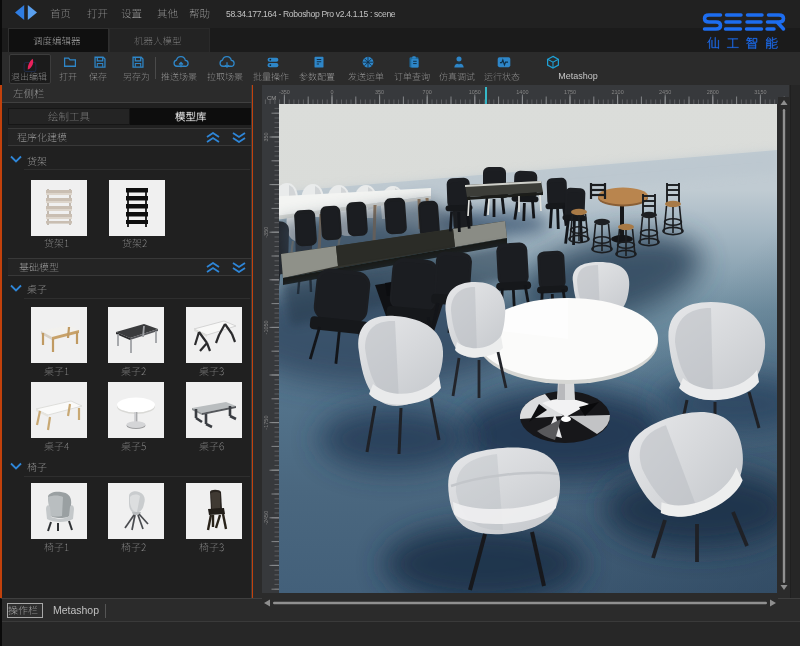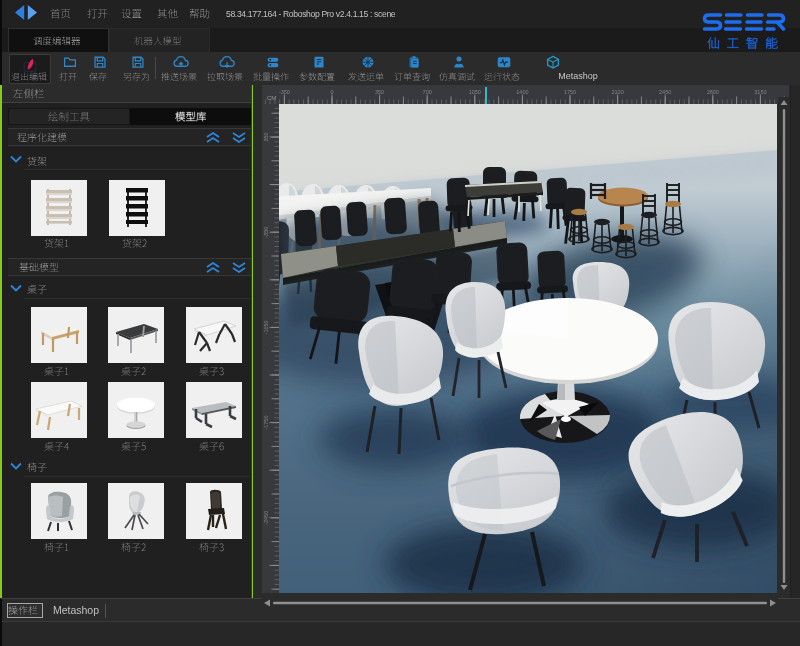--- a/index.html
+++ b/index.html
@@ -1,18 +1,18 @@
 <!DOCTYPE html>
 <html><head>
 <meta charset="utf-8">
 <style>
 * { margin:0; padding:0; box-sizing:border-box; }
 html,body { width:800px; height:646px; overflow:hidden; background:#262626;
   font-family:"Liberation Sans", sans-serif; }
-#app { position:relative; width:800px; height:646px; background:#84cc16; }
+#app { position:relative; width:800px; height:646px; background:#c2410c; }
 .abs { position:absolute; }
 
 #titlebar { left:0; top:0; width:800px; height:28px; background:#212121; border-left:2px solid #0a0a0a; }
 #titletext { position:absolute; top:9px; left:224px; font-size:8.6px; letter-spacing:-0.35px; color:#c2c2c2; }
 
 #tabstrip { left:0; top:28px; width:800px; height:24px; background:#1b1b1b; border-left:2px solid #0a0a0a;}
 .ttab { position:absolute; top:0; height:24px; font-size:11px; text-align:center; line-height:24px; }
 #ttab1 { left:6px; width:101px; background:#101010; color:#e8e8e8; border:1px solid #2f2f2f; border-bottom:none;}
 #ttab2 { left:107px; width:101px; background:#232323; color:#9a9a9a; border:1px solid #2a2a2a; border-bottom:none;}
 

